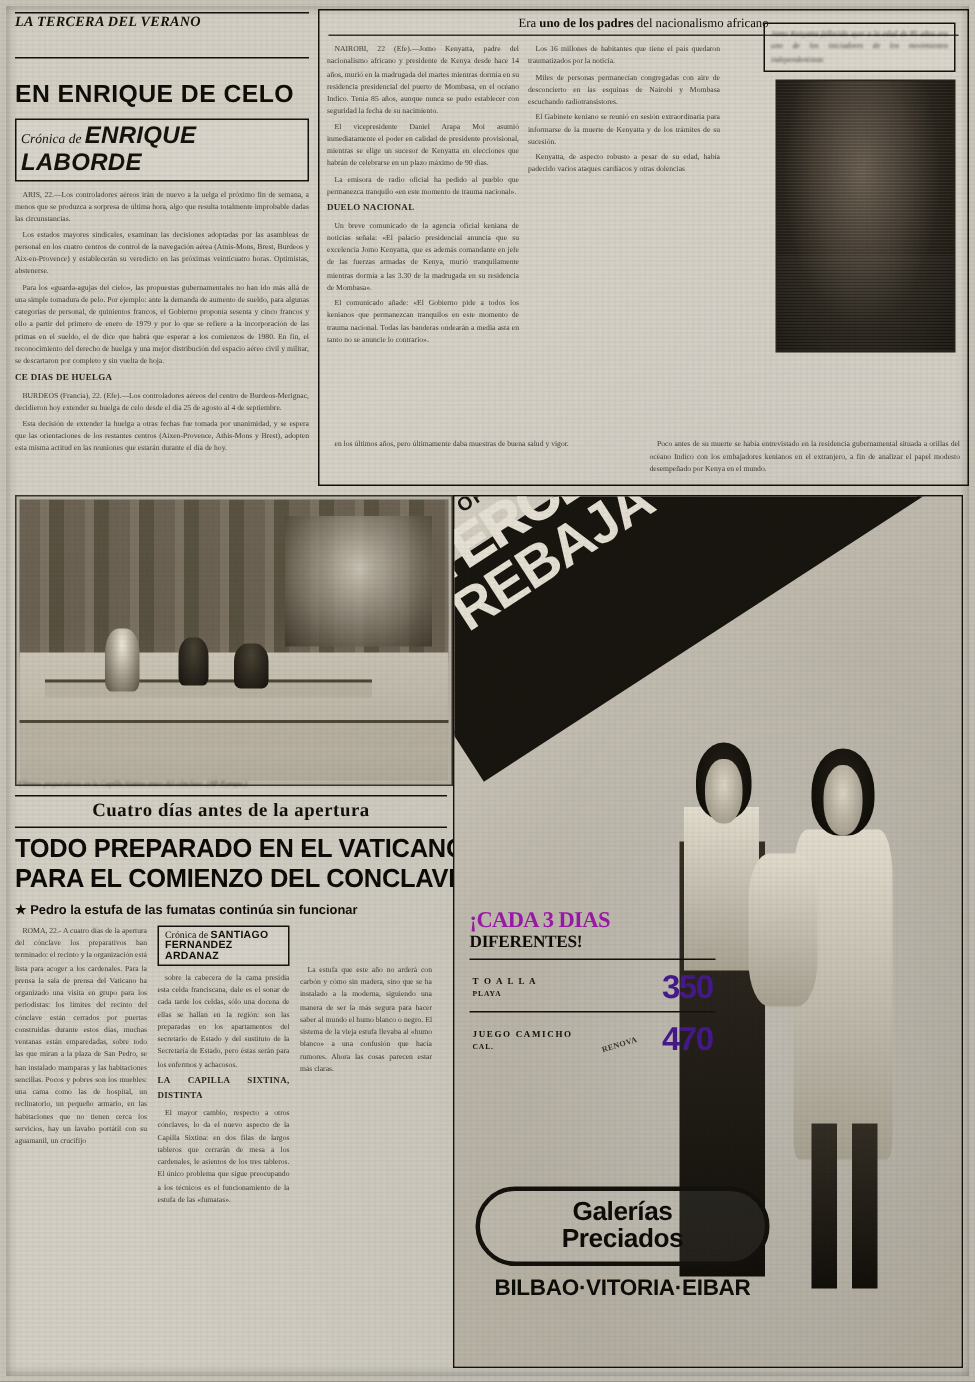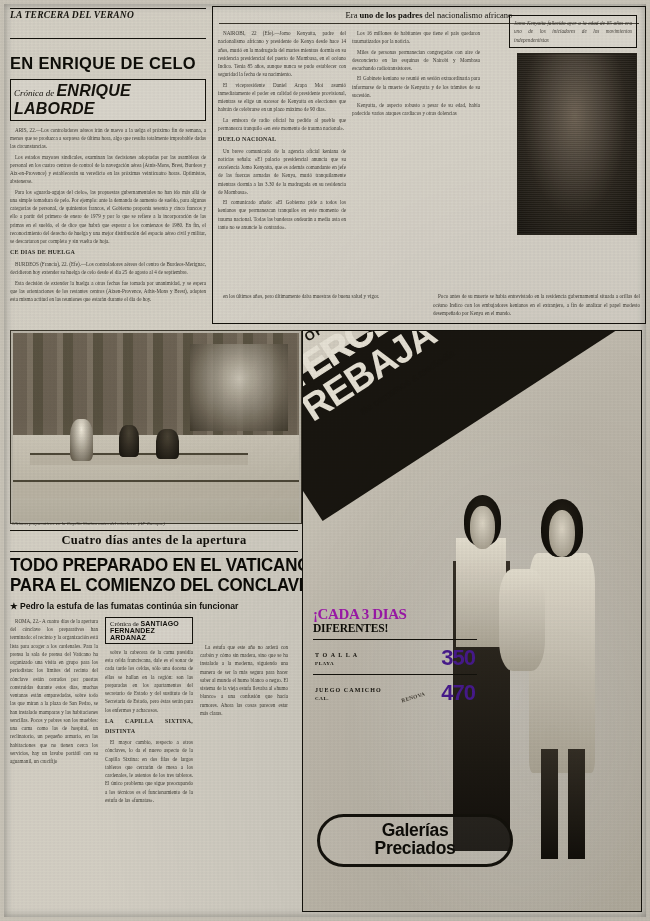--- a/index.html
+++ b/index.html
@@ -282,16 +282,17 @@
         <div class="pprice">470</div>
       </div>
 
     </div>
 
     <div class="logo">
       <div class="logo-pill">
         <span>Galerías</span>
         <span>Preciados</span>
       </div>
+      <div class="cities">BILBAO·VITORIA·EIBAR</div>
     </div>
   </div>
 
 </div>
 
 </body></html>

